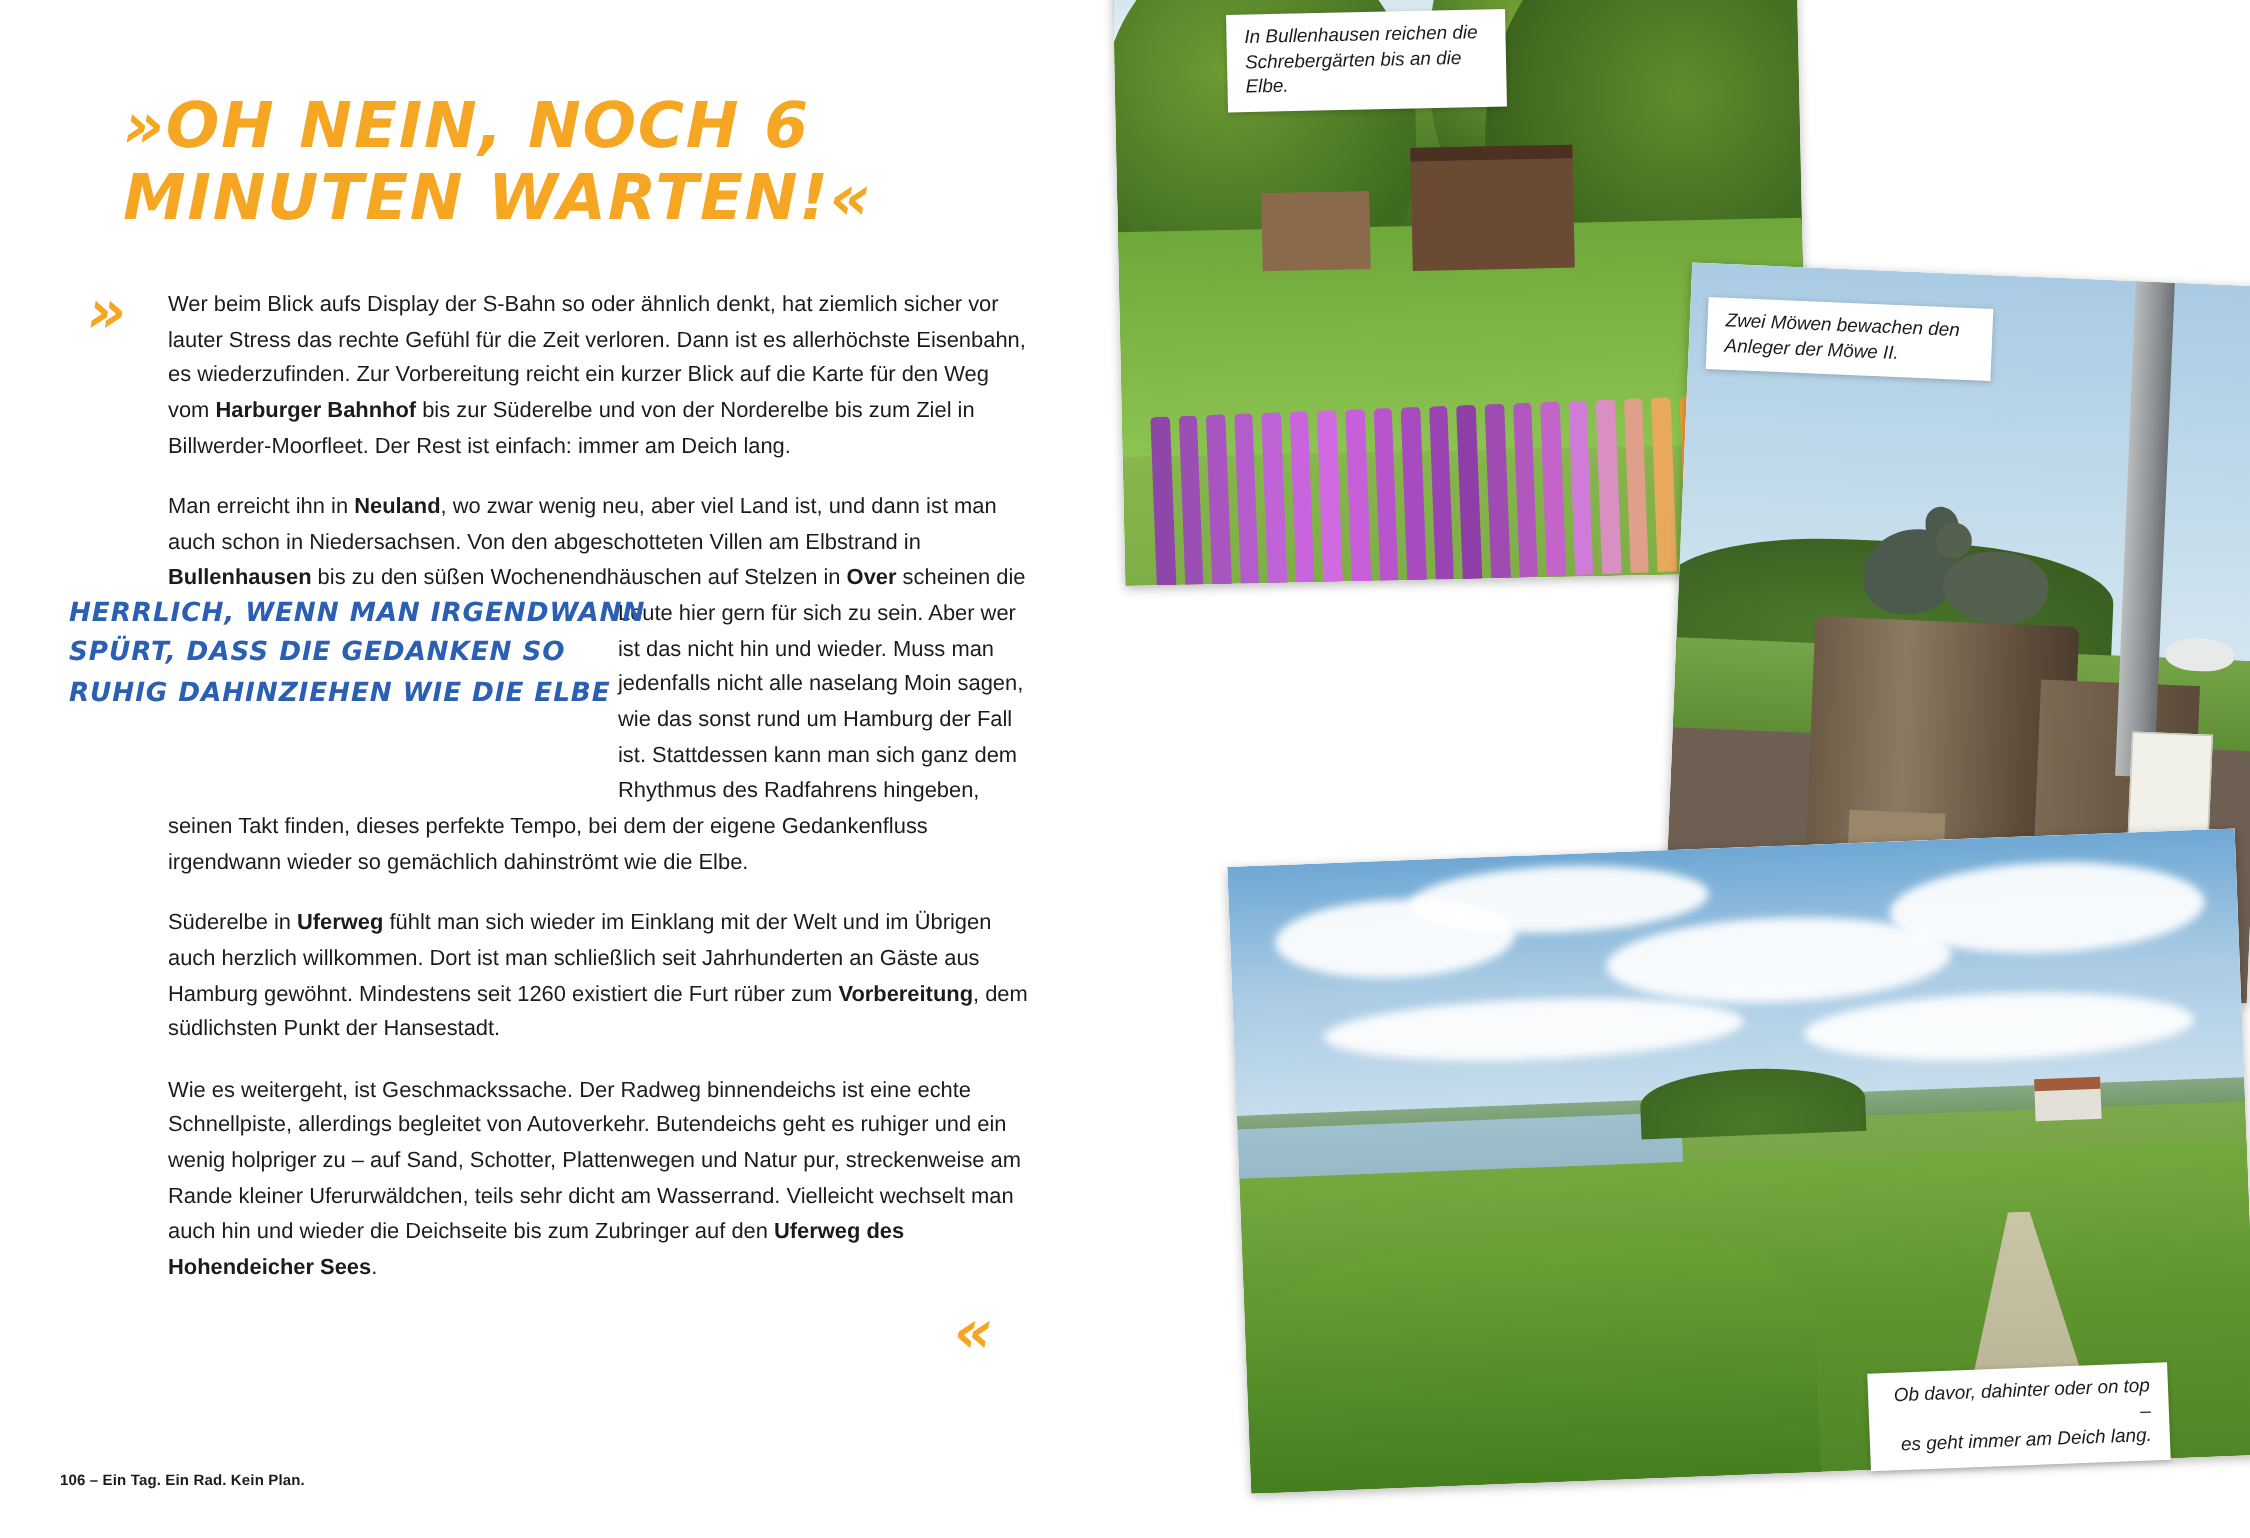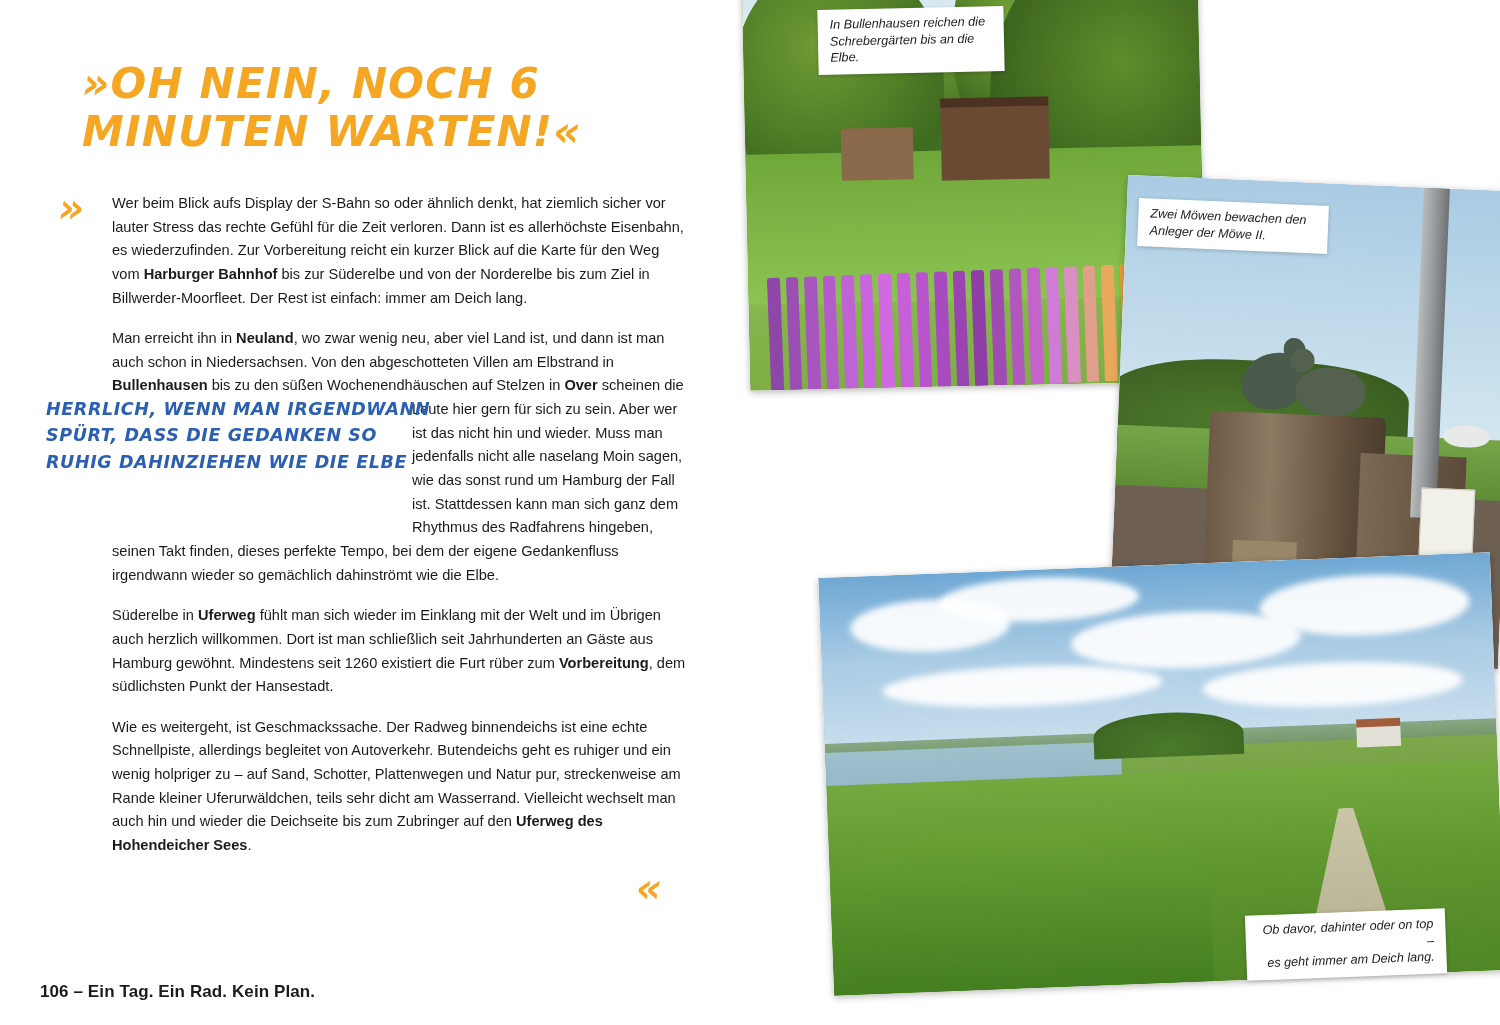--- a/index.html
+++ b/index.html
@@ -102,21 +102,21 @@
     font-style: italic;
     line-height: 1;
     letter-spacing: -6px;
     font-family: "DejaVu Sans", sans-serif;
   }
 
   .folio {
     position: absolute;
     left: 40px;
     top: 982px;
-    font-size: 17px;
+    font-size: 10px;
     font-weight: bold;
     color: #1b1b1b;
     letter-spacing: 0.1px;
   }
 
   
   .page-right {
     position: absolute;
     left: 740px; top: 0;
     width: 760px; height: 1025px;

